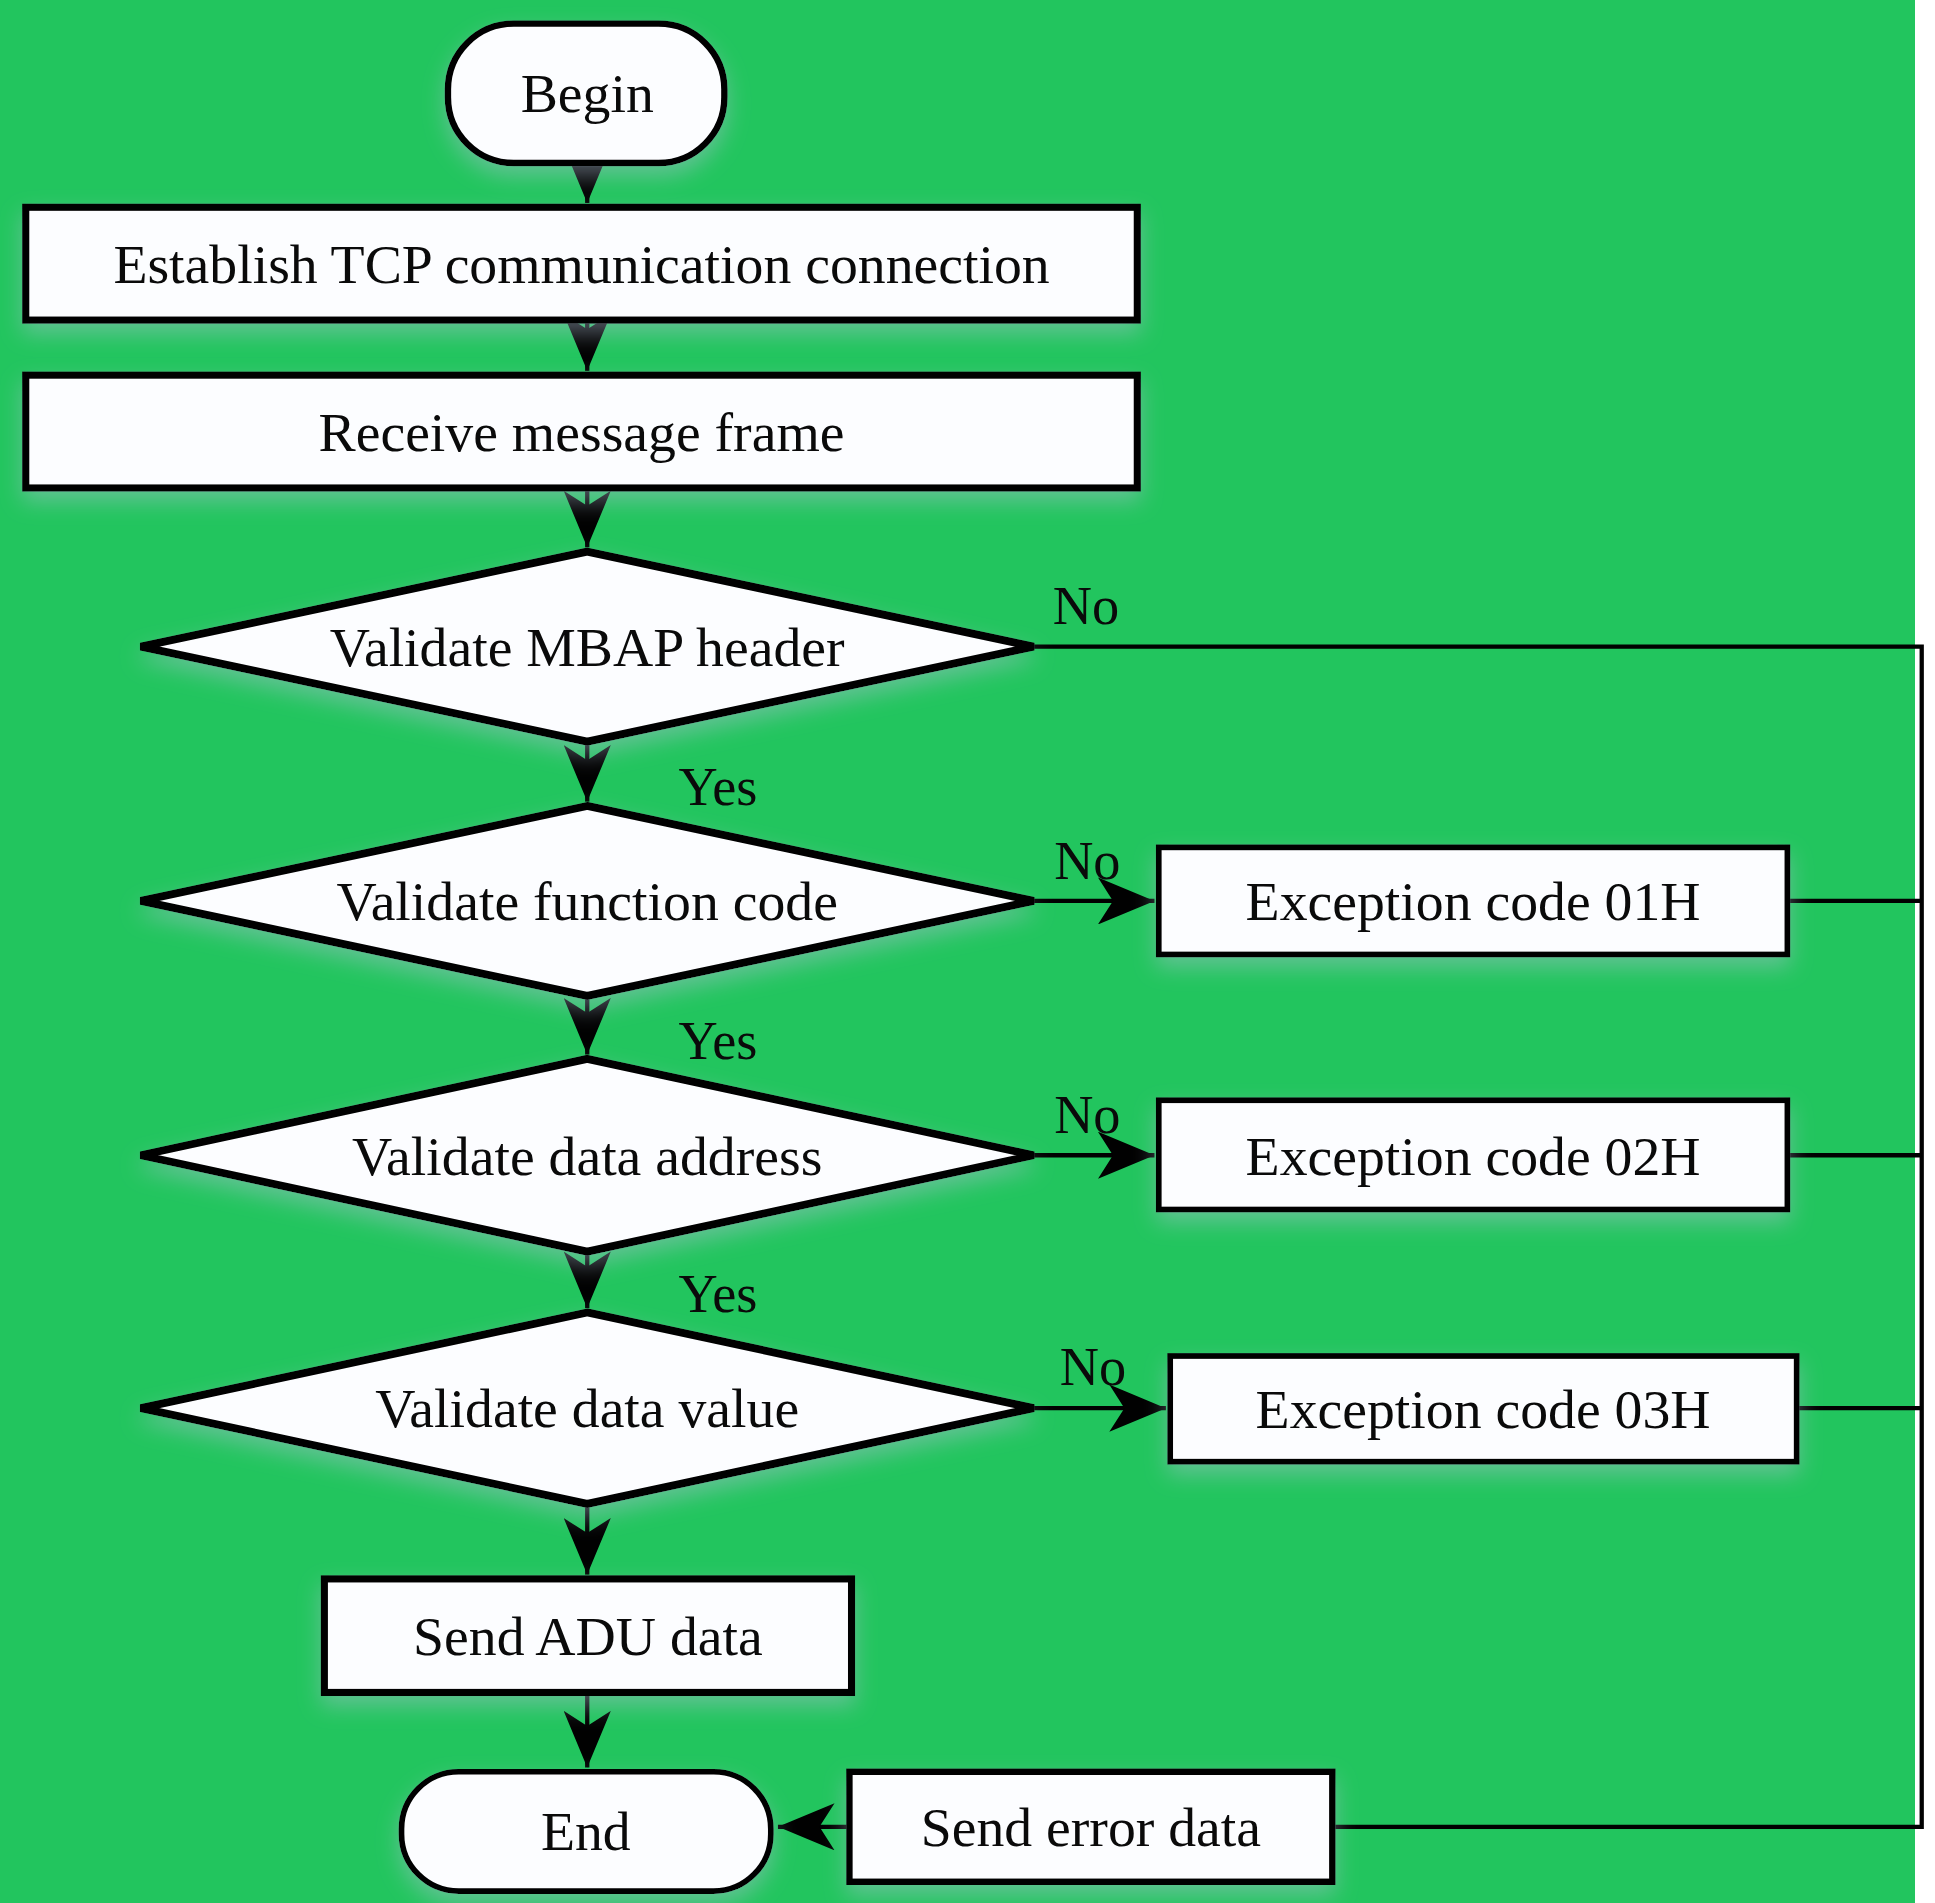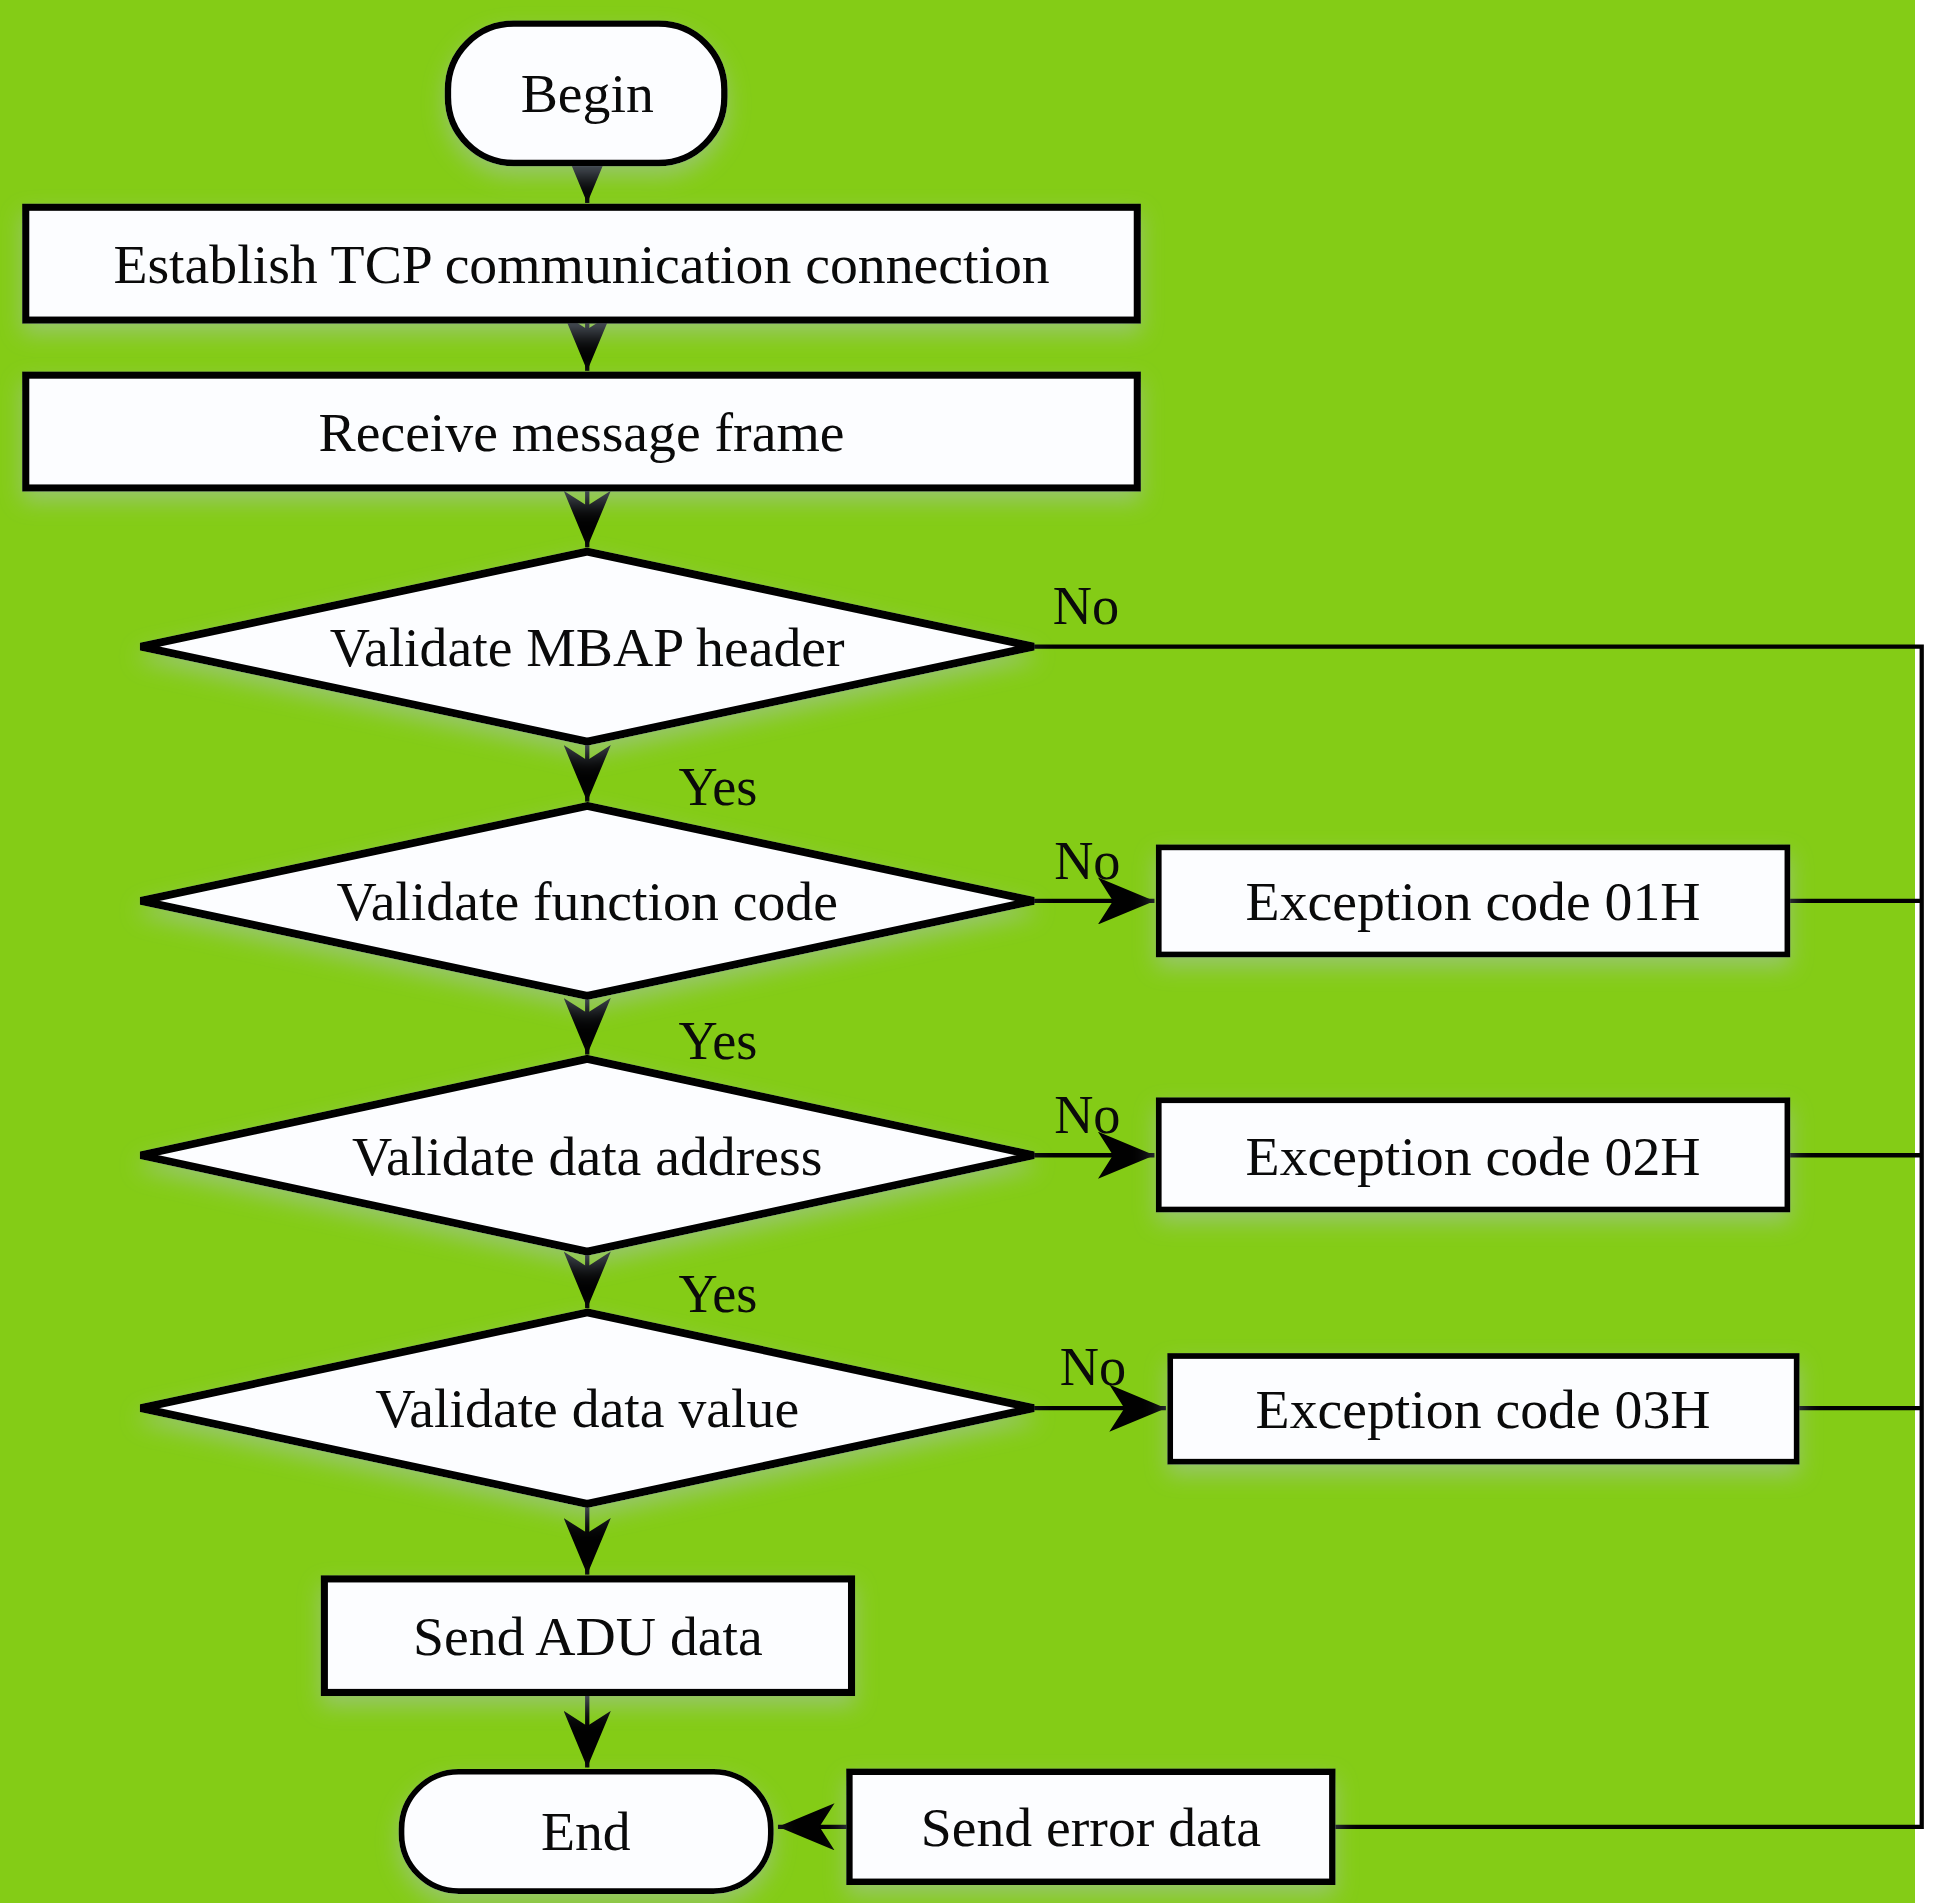--- a/index.html
+++ b/index.html
@@ -1,16 +1,16 @@
 <!DOCTYPE html>
 <html style="font-size:11.4px"><head>
 <meta charset="utf-8">
 <style>
   html, body { margin: 0; padding: 0; background: #ffffff; }
-  .canvas { width: 1915px; height: 1904px; position: relative; background: #84cc16; text-decoration: underline; }
+  .canvas { width: 1915px; height: 1904px; position: relative; background: #22c55e; text-decoration: underline; }
   svg { display: block; }
   .shape {
     fill: #fcfdff;
     stroke: #010101;
     filter: url(#softshadow);
   }
   .node-text {
     font-family: "Liberation Serif", "DejaVu Serif", serif;
     font-size: 78px;
     fill: #0a0a0a;

